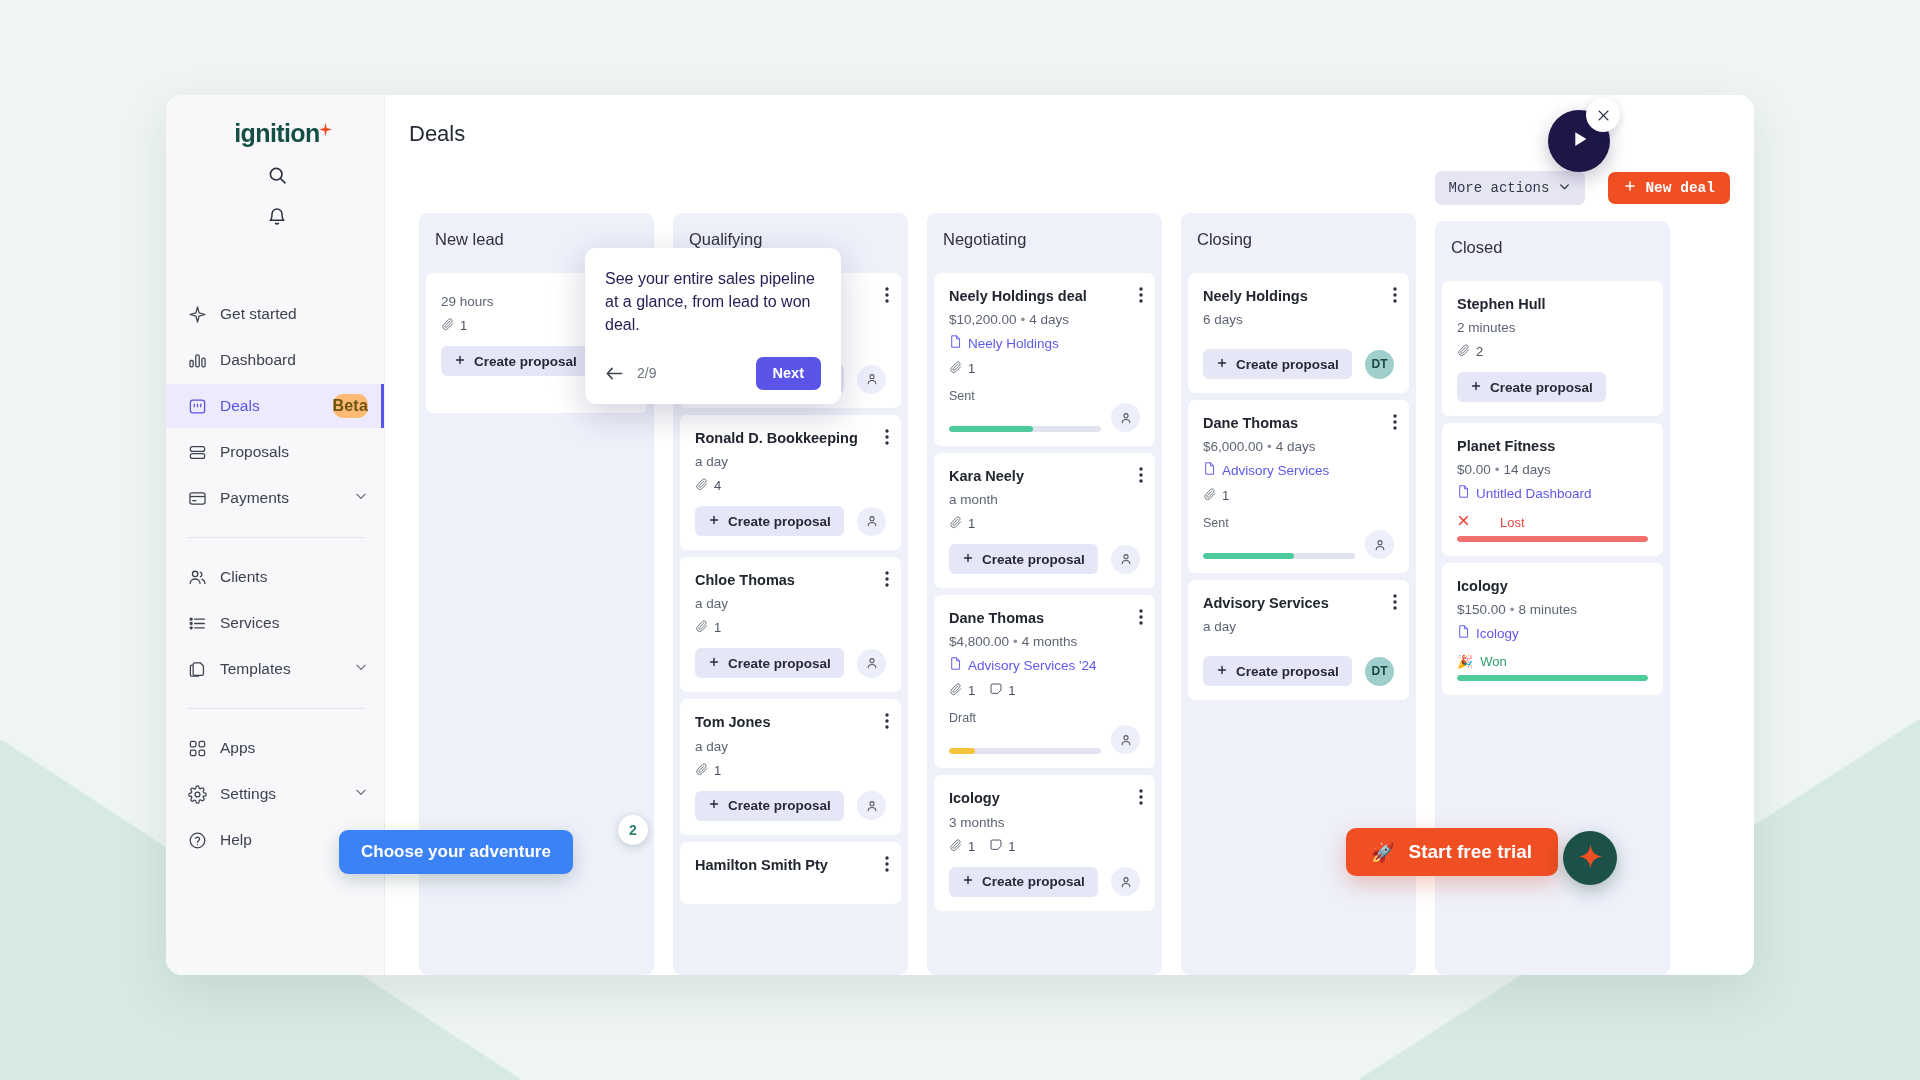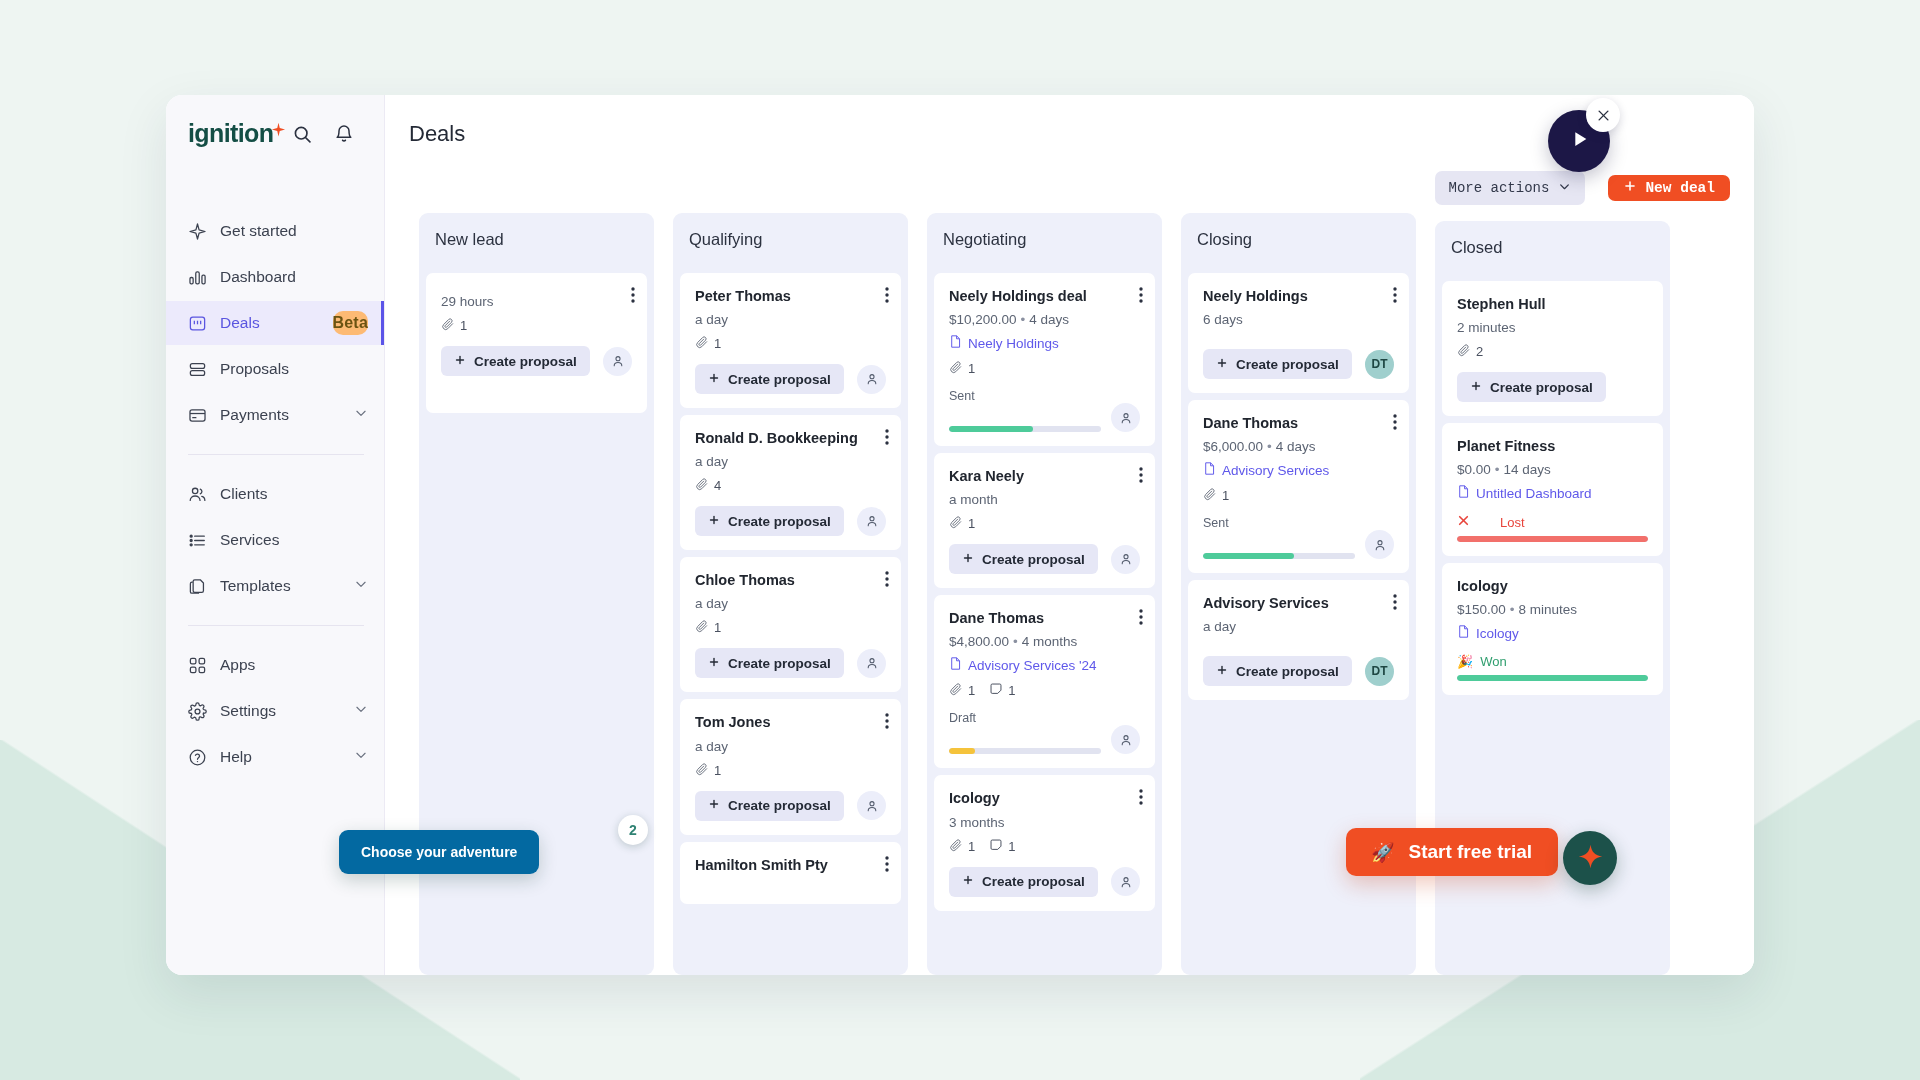--- a/index.html
+++ b/index.html
@@ -32,21 +32,21 @@
   }
 
   
   .sidebar {
     width: 219px; flex: 0 0 219px;
     background: #f8f8fb;
     border-right: 1px solid #eceaf4;
     padding: 26px 0 0 0;
     position: relative;
   }
-  .brand-row { display: flex; padding: 0 18px 0 22px; gap: 16px; }
+  .brand-row { display: flex; align-items: center; padding: 0 18px 0 22px; gap: 16px; flex-direction: column; }
   .logo { position: relative; font-size: 25px; font-weight: 700; letter-spacing: -.6px; color: #144e45; line-height: 1; }
   .logo .spark { position: absolute; right: -13px; top: -5px; }
   .icon-btn { width: 26px; height: 26px; display: flex; align-items: center; justify-content: center; cursor: pointer; }
 
   .nav { margin-top: 62px; }
   .nav-item {
     display: flex; align-items: center; gap: 13px;
     height: 44px; padding: 0 16px 0 22px; margin: 2px 0;
     color: #3c4250; font-size: 15.5px; cursor: pointer; position: relative; justify-content: center;
   }
@@ -68,21 +68,21 @@
     padding: 26px 0 0 24px;
   }
   .toolbar { position: absolute; right: 24px; top: 76px; display: flex; gap: 23px; align-items: center; font-family: Liberation Mono, monospace; }
   .btn-more {
     background: #e6e6f3; color: #32384a; border: none; border-radius: 7px;
     height: 34px; padding: 0 14px; font-size: 14px; font-family: inherit;
     display: flex; align-items: center; gap: 9px; cursor: pointer;
   }
   .btn-new {
     background: #f04e23; color: #fff; border: none; border-radius: 7px;
-    height: 26px; padding: 0 15px; font-size: 14.5px; font-weight: 600; font-family: inherit;
+    height: 32px; padding: 0 15px; font-size: 14.5px; font-weight: 600; font-family: inherit;
     display: flex; align-items: center; gap: 8px; cursor: pointer;
   }
 
   
   .board {
     position: absolute; left: 20px; right: 0; top: 118px; bottom: 0;
     display: flex; gap: 19px; padding-left: 14px;
   }
   .col { width: 235px; flex: 0 0 235px; background: #eef0fa; border-radius: 9px; padding: 0 0 8px 0; }
   .col.closed { margin-top: 8px; background:#eef0fa; }
@@ -152,22 +152,22 @@
     box-shadow: 0 6px 18px rgba(20,20,60,.25);
   }
   .video-close {
     position: absolute; right: 134px; top: 3px; width: 34px; height: 34px;
     border-radius: 50%; background: #fff; display: flex; align-items: center;
     justify-content: center; cursor: pointer; z-index: 61;
     box-shadow: 0 3px 10px rgba(20,20,60,.18);
   }
   .adventure {
     position: absolute; left: 173px; bottom: 101px; z-index: 55;
-    background: #0369a1; color: #fff; border: none; border-radius: 9px;
-    height: 44px; padding: 0 22px; font-size: 14px; font-weight: 700;
+    background: #3b82f6; color: #fff; border: none; border-radius: 9px;
+    height: 44px; padding: 0 22px; font-size: 17px; font-weight: 700;
     font-family: inherit; cursor: pointer;
     box-shadow: 0 6px 18px rgba(20,60,50,.22);
   }
   .adventure-badge {
     position: absolute; left: 452px; bottom: 130px; width: 30px; height: 30px;
     border-radius: 50%; background: #fff; color: #2f8273; font-size: 14px;
     font-weight: 700; display: flex; align-items: center; justify-content: center;
     z-index: 56; box-shadow: 0 2px 8px rgba(20,60,50,.22);
   }
   .outline-box {
@@ -887,20 +887,33 @@
             <div class="bar">
                 <i style="width:100%;background:#4ecb9a;"></i>
               </div>
           </div>
 
         </div>
       </div>
 
     </div>
 
+    <div class="tour">
+      <div class="tour-text">See your entire sales pipeline at a glance, from lead to won deal.</div>
+      <div class="tour-foot">
+        <span class="tour-back">
+          <svg width="19" height="15" viewBox="0 0 24 18" fill="none" stroke="#3c4250" stroke-width="2" stroke-linecap="round" stroke-linejoin="round">
+              <line x1="21" y1="9" x2="3.5" y2="9"></line>
+              <polyline points="9,2.5 3,9 9,15.5"></polyline>
+            </svg>
+        </span>
+        <span class="tour-count">2/9</span>
+        <button class="btn-next">Next</button>
+      </div>
+    </div>
 
   </section>
 
   <div class="outline-box"></div>
   <button class="adventure">Choose your adventure</button>
   <div class="adventure-badge">2</div>
 
   <button class="trial">
     <span>🚀</span>
     <span>Start free trial</span>

